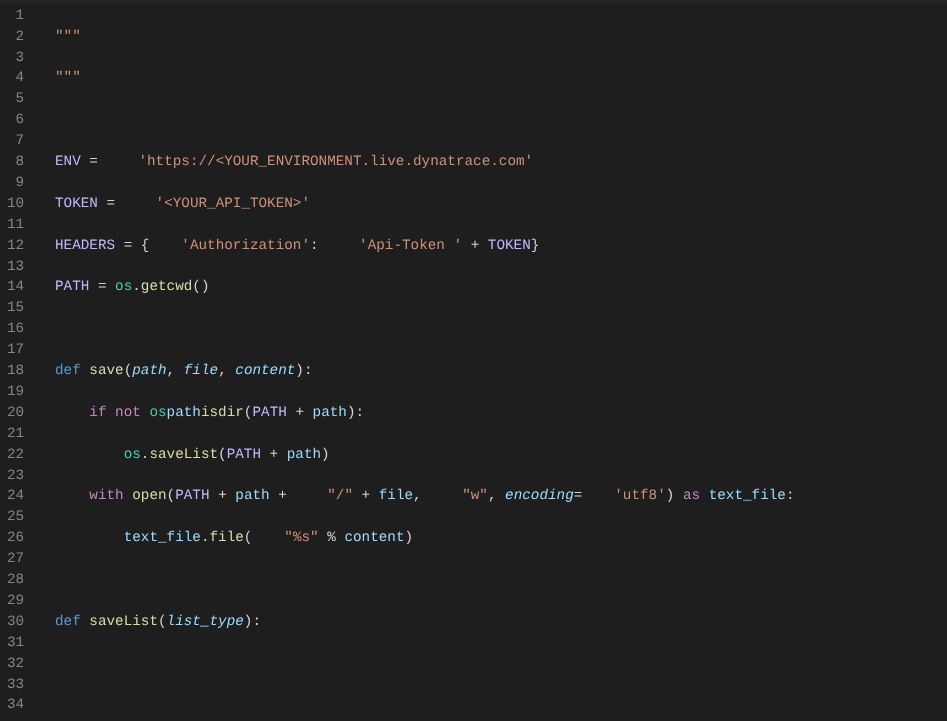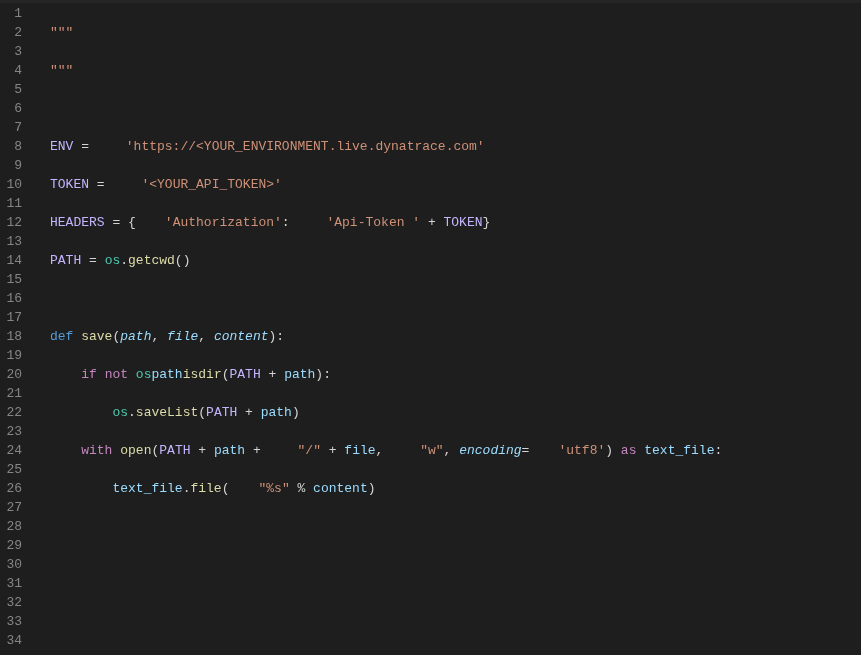--- a/index.html
+++ b/index.html
@@ -98,20 +98,21 @@
 <div class="line"><span class="tok-const">TOKEN</span><span class="tok-op"> = </span><span class="tok-str">'&lt;YOUR_API_TOKEN&gt;'</span></div>
 <div class="line"><span class="tok-const">HEADERS</span><span class="tok-op"> = {</span><span class="tok-str">'Authorization'</span><span class="tok-op">: </span><span class="tok-str">'Api-Token '</span><span class="tok-op"> + </span><span class="tok-const">TOKEN</span><span class="tok-op">}</span></div>
 <div class="line"><span class="tok-const">PATH</span><span class="tok-op"> = </span><span class="tok-mod">os</span><span class="tok-op">.</span><span class="tok-func">getcwd</span><span class="tok-op">()</span></div>
 <div class="line"></div>
 <div class="line"><span class="tok-kwblue">def </span><span class="tok-func">save</span><span class="tok-op">(</span><span class="tok-callarg">path</span><span class="tok-op">, </span><span class="tok-callarg">file</span><span class="tok-op">, </span><span class="tok-callarg">content</span><span class="tok-op">):</span></div>
 <div class="line">    <span class="tok-kw">if</span><span> </span><span class="tok-kw">not</span><span> </span><span class="tok-mod">os</span><span class="tok-op"></span><span class="tok-var">path</span><span class="tok-op"></span><span class="tok-func">isdir</span><span class="tok-op">(</span><span class="tok-const">PATH</span><span class="tok-op"> + </span><span class="tok-var">path</span><span class="tok-op">):</span></div>
 <div class="line">        <span class="tok-mod">os</span><span class="tok-op">.</span><span class="tok-func">saveList</span><span class="tok-op">(</span><span class="tok-const">PATH</span><span class="tok-op"> + </span><span class="tok-var">path</span><span class="tok-op">)</span></div>
 <div class="line">    <span class="tok-kw">with</span><span> </span><span class="tok-func">open</span><span class="tok-op">(</span><span class="tok-const">PATH</span><span class="tok-op"> + </span><span class="tok-var">path</span><span class="tok-op"> + </span><span class="tok-str">"/"</span><span class="tok-op"> + </span><span class="tok-var">file</span><span class="tok-op">, </span><span class="tok-str">"w"</span><span class="tok-op">, </span><span class="tok-callarg">encoding</span><span class="tok-op">=</span><span class="tok-str">'utf8'</span><span class="tok-op">) </span><span class="tok-kw">as</span><span> </span><span class="tok-var">text_file</span><span class="tok-op">:</span></div>
 <div class="line">        <span class="tok-var">text_file</span><span class="tok-op">.</span><span class="tok-func">file</span><span class="tok-op">(</span><span class="tok-str">"%s"</span><span class="tok-op"> % </span><span class="tok-var">content</span><span class="tok-op">)</span></div>
 <div class="line"></div>
+<div class="line"><span class="tok-kwblue">def </span><span class="tok-func">saveList</span><span class="tok-op">(</span><span class="tok-callarg">list_type</span><span class="tok-op">):</span></div>
 
 
 
 
 
 
 
 
 
 

